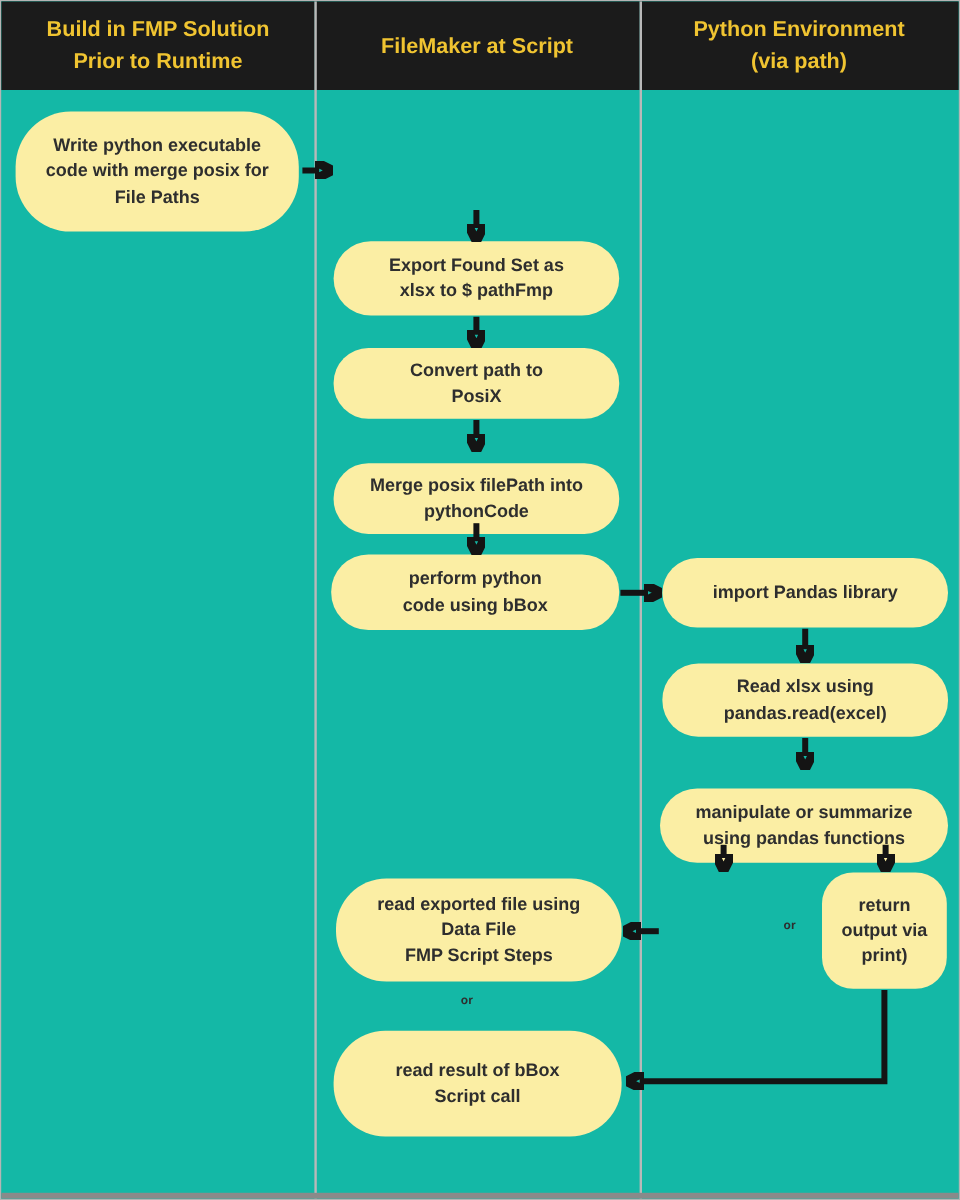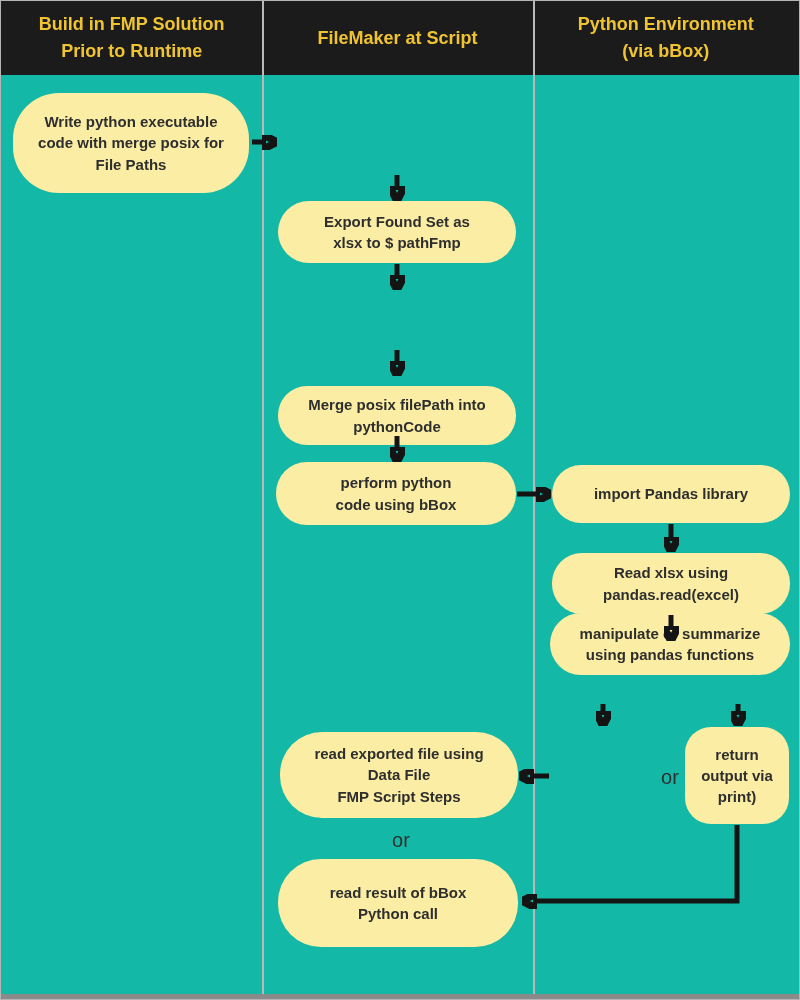--- a/index.html
+++ b/index.html
@@ -14,76 +14,78 @@
     background:#1b1b1b;color:#f0c431;font-weight:700;font-size:18px;line-height:27px;
     display:flex;align-items:center;justify-content:center;text-align:center;
     white-space:pre-line;box-sizing:border-box;
   }
   .node{
     position:absolute;background:#fbeea4;color:#2e2e2e;font-weight:700;font-size:15px;
     line-height:1.42;display:flex;align-items:center;justify-content:center;text-align:center;
     white-space:pre-line;box-sizing:border-box;padding:4px 8px;z-index:3;
   }
   .or-label{
-    position:absolute;color:#2e2e2e;font-weight:400;font-size:20px;width:34px;
-    text-align:center;z-index:3;
+    position:absolute;color:#2e2e2e;font-weight:700;font-size:10px;width:34px;
+    z-index:3;
   }
   svg.arrows{position:absolute;left:0;top:0;z-index:4;pointer-events:none;}
   svg.arrows path{stroke:#141414;stroke-width:5;fill:none;stroke-linejoin:miter;}
 </style>
 </head>
 <body>
 
 <div class="page">
 
   <div class="header">
     <div class="hcell" style="width:262px">Build in FMP Solution
 Prior to Runtime</div>
     <div class="hcell" style="width:271px">FileMaker at Script</div>
     <div class="hcell" style="width:267px">Python Environment
-(via bBox)</div>
+(via path)</div>
   </div>
 
   <div class="divider" style="left:261px"></div>
   <div class="divider" style="left:532px"></div>
 
   <div class="node" style="left:12px;top:92px;width:236px;height:100px;border-radius:46px">Write python executable
 code with merge posix for
 File Paths</div>
 
 
   <div class="node" style="left:277px;top:200px;width:238px;height:62px;border-radius:31px">Export Found Set as
 xlsx to $ pathFmp</div>
 
+  <div class="node" style="left:277px;top:289px;width:238px;height:59px;border-radius:29px">Convert path to
+PosiX</div>
 
   <div class="node" style="left:277px;top:385px;width:238px;height:59px;border-radius:29px">Merge posix filePath into
 pythonCode</div>
 
   <div class="node" style="left:275px;top:461px;width:240px;height:63px;border-radius:31px">perform python
 code using bBox</div>
 
   <div class="node" style="left:551px;top:464px;width:238px;height:58px;border-radius:29px">import Pandas library</div>
 
   <div class="node" style="left:551px;top:552px;width:238px;height:61px;border-radius:30px">Read xlsx using
 pandas.read(excel)</div>
 
-  <div class="node" style="left:549px;top:612px;width:240px;height:62px;border-radius:31px">manipulate or summarize
+  <div class="node" style="left:549px;top:656px;width:240px;height:62px;border-radius:31px">manipulate or summarize
 using pandas functions</div>
 
 
   <div class="node" style="left:684px;top:726px;width:104px;height:97px;border-radius:26px">return
 output via
 print)</div>
 
   <div class="node" style="left:279px;top:731px;width:238px;height:86px;border-radius:42px">read exported file using
 Data File
 FMP Script Steps</div>
 
   <div class="node" style="left:277px;top:858px;width:240px;height:88px;border-radius:43px">read result of bBox
-Python call</div>
+Script call</div>
 
   <div class="or-label" style="left:652px;top:765px">or</div>
   <div class="or-label" style="left:383px;top:828px">or</div>
 
   <svg class="arrows" width="800" height="1000" viewBox="0 0 800 1000">
     <defs>
       <marker id="ah" viewBox="0 0 10 10" refX="0.5" refY="5" markerWidth="15" markerHeight="15" orient="auto" markerUnits="userSpaceOnUse">
         <path d="M0,0 L10,5 L0,10 Z" fill="#141414" stroke="none"></path>
       </marker>
     </defs>

